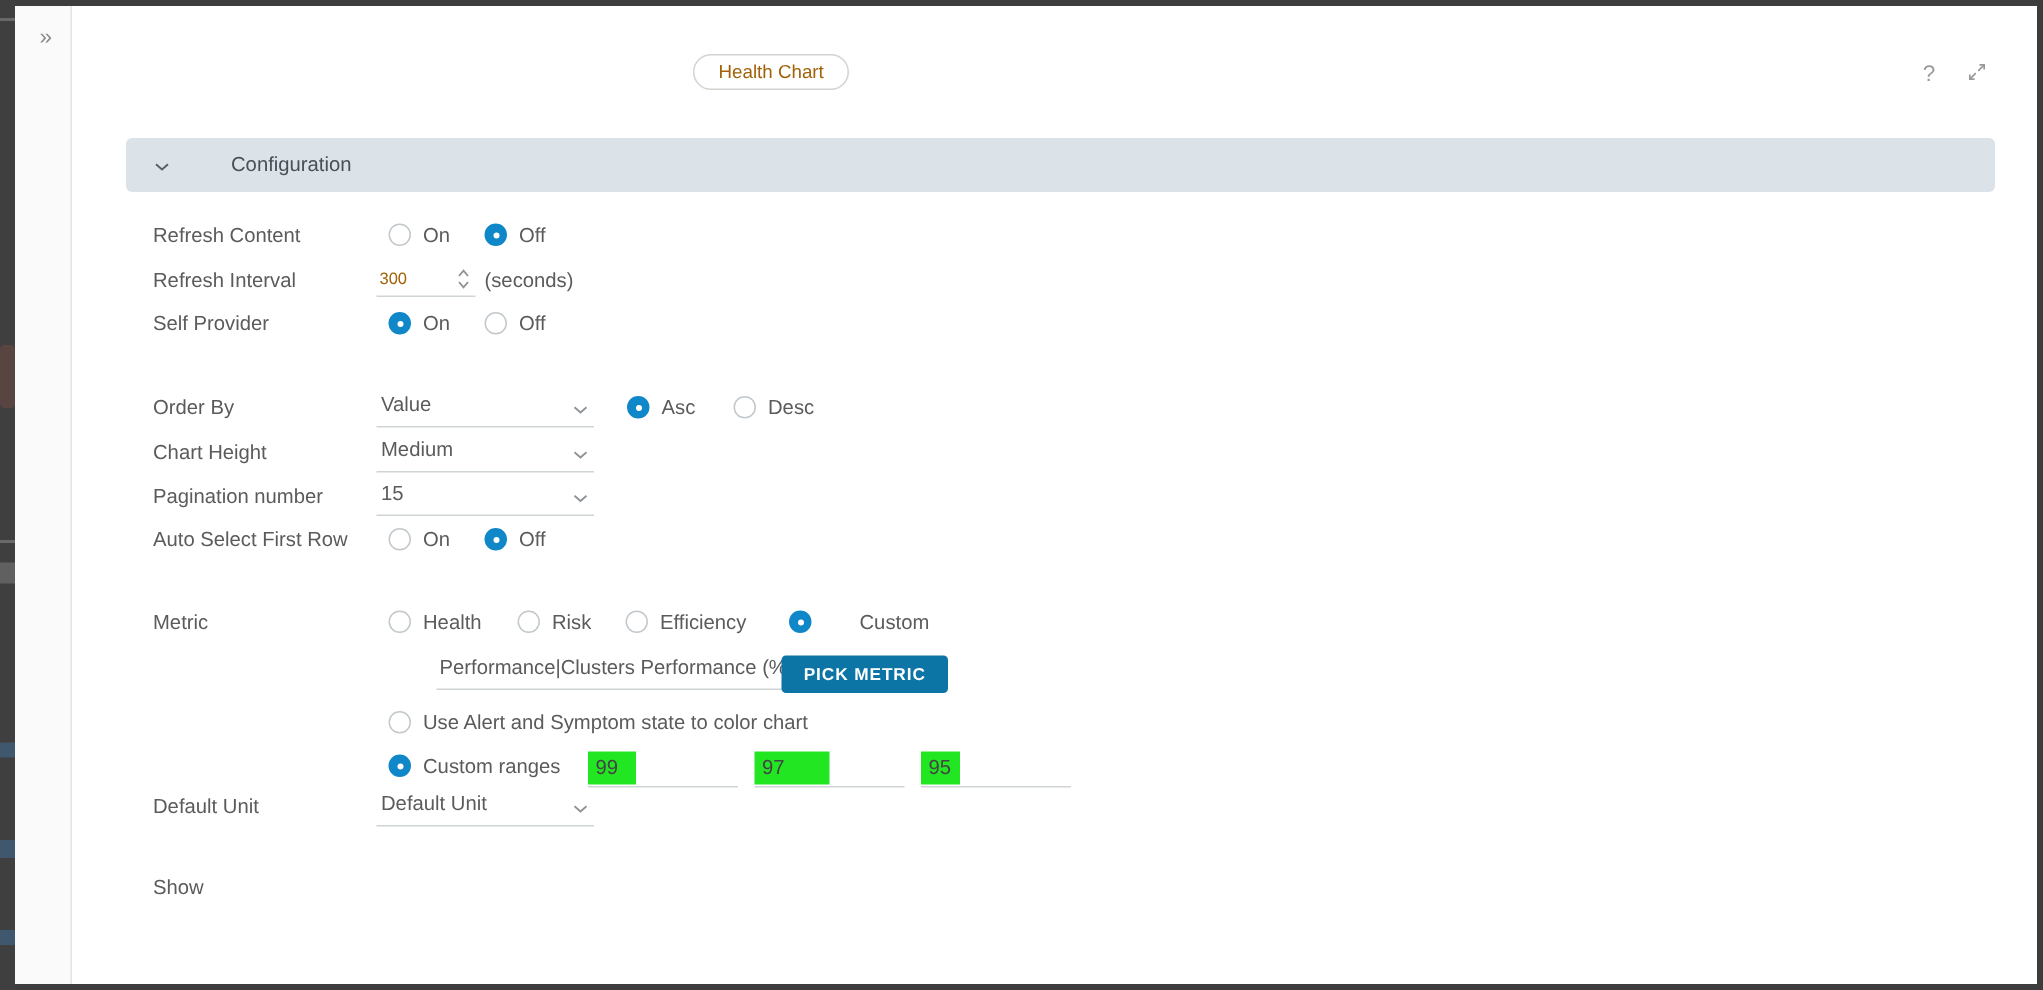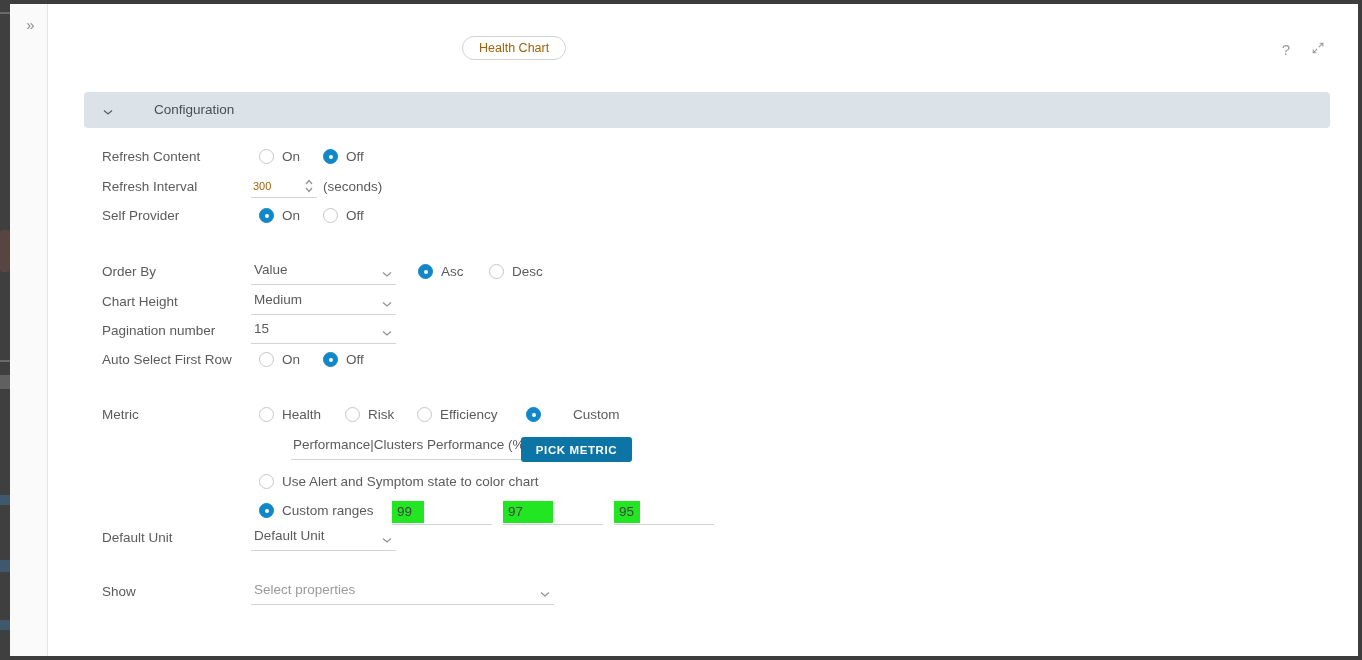--- a/index.html
+++ b/index.html
@@ -497,26 +497,18 @@
             <span class="chev">
               <svg viewBox="0 0 12 12" width="12" height="12" fill="none" stroke="currentColor" stroke-width="1.2">
                   <path d="M2 4.5 L6 8 L10 4.5"></path>
                 </svg>
             </span>
           </div>
         </div>
 
         <div class="row" style="top:453px;left:0;width:100%;">
           <div class="lbl" style="left:54px;">Show</div>
-          <div class="sel" style="left:203px;top:0;width:303px;">
-            <span class="val placeholder">Select properties</span>
-            <span class="chev">
-              <svg viewBox="0 0 12 12" width="12" height="12" fill="none" stroke="currentColor" stroke-width="1.2">
-                  <path d="M2 4.5 L6 8 L10 4.5"></path>
-                </svg>
-            </span>
-          </div>
         </div>
 
       </div>
     </div>
   </div>
 </div>
 
 </body></html>

